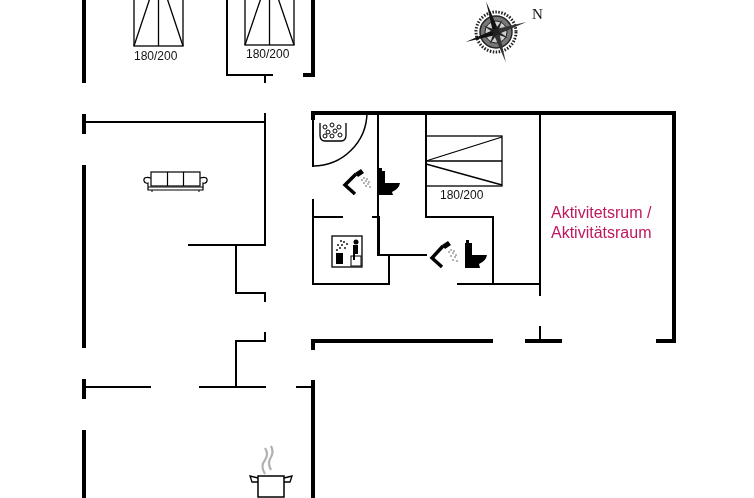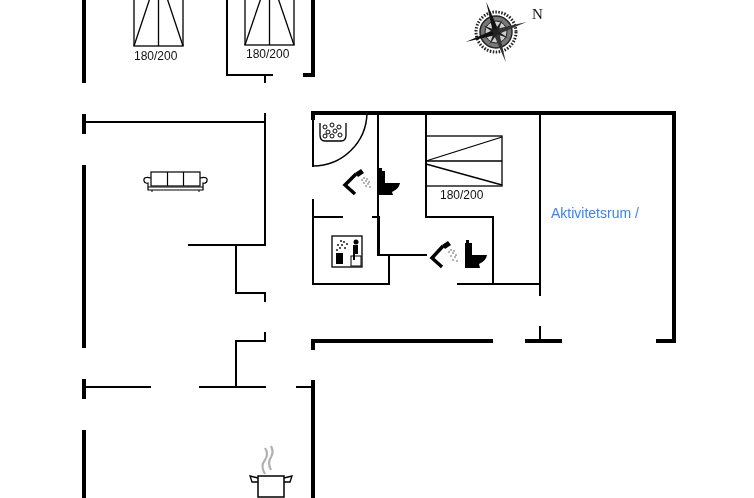--- a/index.html
+++ b/index.html
@@ -2,21 +2,21 @@
 <html><head>
 <meta charset="utf-8">
 <style>
   html, body { margin: 0; padding: 0; background: #ffffff; }
   body { width: 754px; height: 498px; overflow: hidden; position: relative; font-family: "Liberation Sans", sans-serif; }
   #plan { position: absolute; left: 0; top: 0; width: 754px; height: 498px; }
   .wall { stroke: #000; stroke-width: 2; fill: none; stroke-linecap: square; }
   .wall-thick { stroke: #000; stroke-width: 4; fill: none; stroke-linecap: butt; }
   .thin { stroke: #000; stroke-width: 1.3; fill: none; }
   .bed-label { font-family: "Liberation Sans", sans-serif; font-size: 12px; fill: #111; }
-  .room-label { position: absolute; left: 551px; top: 203px; font-size: 14px; line-height: 20px; color: #3b82f6; font-family: "Liberation Sans", sans-serif; }
+  .room-label { position: absolute; left: 551px; top: 203px; font-size: 16px; line-height: 20px; color: #be185d; font-family: "Liberation Sans", sans-serif; }
   .room-label span { display: block; }
   .n-label { position: absolute; left: 532px; top: 6px; font-family: "Liberation Serif", serif; font-size: 15px; color: #111; }
 </style>
 </head>
 <body>
 
 <svg id="plan" viewBox="0 0 754 498" xmlns="http://www.w3.org/2000/svg">
 
   <g>
     <line class="wall-thick" x1="84" y1="0" x2="84" y2="83"></line>
@@ -213,13 +213,14 @@
     <rect x="1" y="0" width="3" height="3" fill="#000"></rect>
     <rect x="0" y="3" width="7" height="14" fill="#000"></rect>
     <path d="M0,15 L22,15 Q21,21 14,24 L15,28 L0,28 Z" fill="#000"></path>
   </g>
 </svg>
 
 <div class="n-label">N</div>
 
 <div class="room-label">
   <span>Aktivitetsrum /</span>
+  <span>Aktivitätsraum</span>
 </div>
 
 </body></html>

